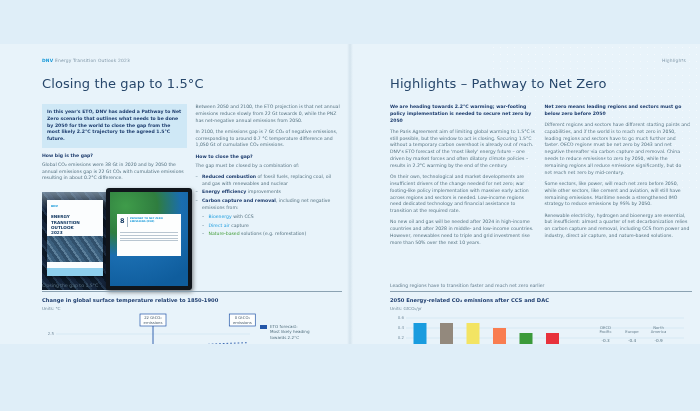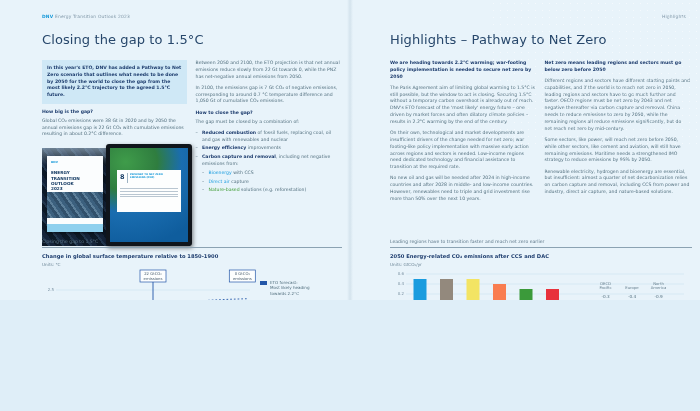--- a/index.html
+++ b/index.html
@@ -1,18 +1,18 @@
 <!DOCTYPE html>
 <html><head>
 <meta charset="utf-8">
 <style>
   * { margin:0; padding:0; box-sizing:border-box; }
   html,body { width:700px; height:411px; }
   body { font-family:"DejaVu Sans","Liberation Sans",sans-serif; background:#dfeef8; }
-  .spread { position:relative; width:700px; height:300px; background:#e8f3fa; display:flex; overflow:hidden; }
+  .spread { position:relative; width:700px; height:300px; background:#e8f3fa; display:flex; overflow:hidden;margin-top:44px; }
   .page { position:relative; width:350px; height:411px; }
   .page.right::after { content:""; position:absolute; top:0; right:0; width:210px; height:150px;
       background-image:radial-gradient(circle, rgba(255,255,255,.5) .5px, transparent .7px);
       background-size:7px 7px; pointer-events:none; }
   .seam { position:absolute; left:347px; top:0; width:6px; height:411px;
       background:linear-gradient(90deg, rgba(110,145,170,0) 0%, rgba(110,145,170,.16) 50%, rgba(110,145,170,0) 100%); }
 
   .runhead { position:absolute; top:14px; font-size:4.4px; color:#7e95a6; letter-spacing:.2px; }
   .runhead b { color:#1297d8; }
   .page.left  .runhead { left:42px; }

